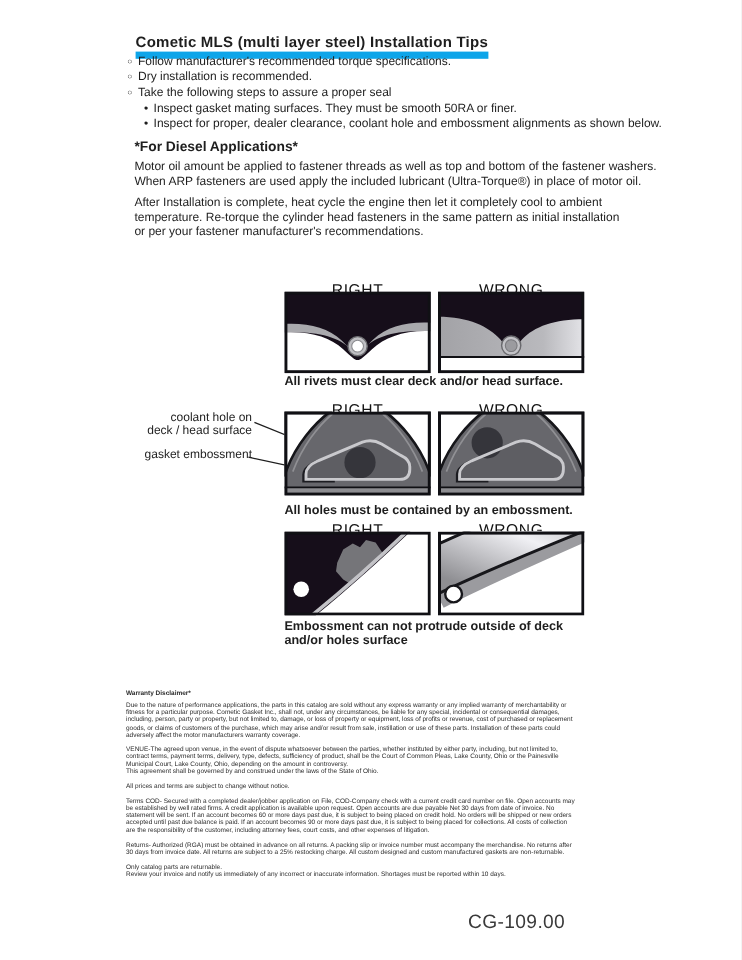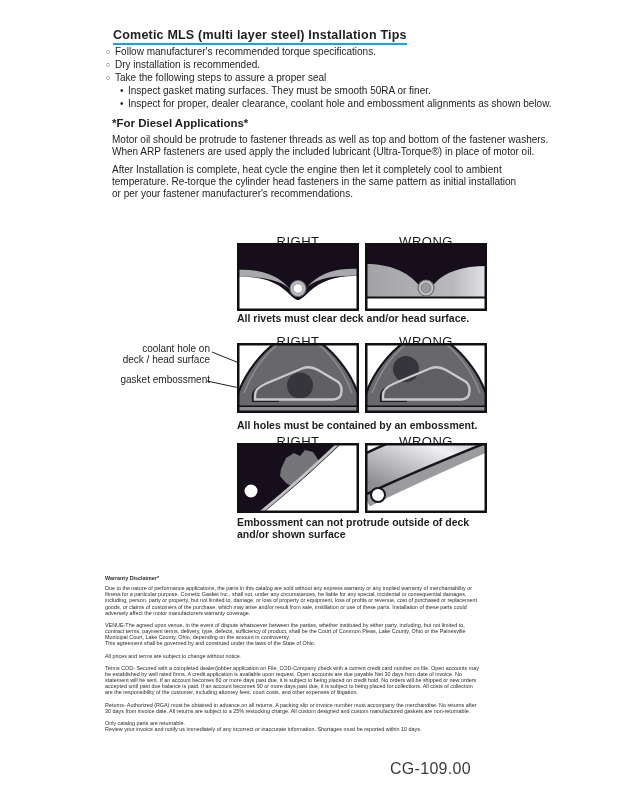--- a/index.html
+++ b/index.html
@@ -1,20 +1,20 @@
 <!DOCTYPE html>
 <html><head>
 <meta charset="utf-8">
 <style>
   html,body{margin:0;padding:0;background:#e8e8e8;}
   .page{position:relative;width:618px;height:800px;background:#ffffff;margin:0 auto;
         font-family:"Liberation Sans",sans-serif;color:#1e1e1e;overflow:hidden;}
   .abs{position:absolute;}
   .title{left:113px;top:28px;font-size:12.5px;font-weight:bold;letter-spacing:.2px;
-         border-bottom:2px solid #0ea5e9;padding-bottom:1px;text-align:center;}
+         border-bottom:6px solid #0ea5e9;padding-bottom:1px;text-align:center;}
   .tips{left:106px;top:45px;font-size:10px;line-height:13px;}
   .tip{white-space:nowrap;}
   .tip .m1{display:inline-block;width:9px;font-size:7px;vertical-align:1px;}
   .tip.sub{margin-left:14px;}
   .tip .m2{display:inline-block;width:8px;font-size:10px;}
   .h2{left:112px;top:117px;font-size:11.5px;font-weight:bold;}
   .body-par{left:112px;width:455px;font-size:10px;line-height:12px;white-space:pre-line;}
   .p1{top:134px;}
   .p2{top:164px;}
   .note{top:206px;}
@@ -37,21 +37,21 @@
 
   <div class="abs tips">
     <div class="tip"><span class="m1">○</span><span>Follow manufacturer's recommended torque specifications.</span></div>
     <div class="tip"><span class="m1">○</span><span>Dry installation is recommended.</span></div>
     <div class="tip"><span class="m1">○</span><span>Take the following steps to assure a proper seal</span></div>
     <div class="tip sub"><span class="m2">•</span><span>Inspect gasket mating surfaces.  They must be smooth 50RA or finer.</span></div>
     <div class="tip sub"><span class="m2">•</span><span>Inspect for proper, dealer clearance, coolant hole and embossment alignments as shown below.</span></div>
   </div>
 
   <div class="abs h2">*For Diesel Applications*</div>
-  <div class="abs body-par p1">Motor oil should be protrude to fastener threads as well as top and bottom of the fastener washers.
+  <div class="abs body-par p1">Motor oil amount be applied to fastener threads as well as top and bottom of the fastener washers.
 When ARP fasteners are used apply the included lubricant (Ultra-Torque®) in place of motor oil.</div>
   <div class="abs body-par p2">After Installation is complete, heat cycle the engine then let it completely cool to ambient
 temperature. Re-torque the cylinder head fasteners in the same pattern as initial installation
 or per your fastener manufacturer's recommendations.</div>
 
   <div class="abs rw" style="left:237px;top:234px;">RIGHT</div>
   <div class="abs rw" style="left:365px;top:234px;">WRONG</div>
 
   <div class="abs" style="left:237px;top:243px;">
     <svg class="dimg" width="122" height="68" viewBox="0 0 122 68">
@@ -156,21 +156,21 @@
       </defs>
       <rect width="122" height="70" fill="#ffffff"></rect>
       <path d="M-2,50 Q46,26 142,-16" fill="none" stroke="#9b9b9f" stroke-width="30"></path>
       <path d="M-6,34 Q40,12 140,-28" fill="none" stroke="#17171b" stroke-width="40"></path>
       <path d="M-6,34 Q40,12 140,-28" fill="none" stroke="url(#g3w)" stroke-width="35"></path>
       <circle cx="13" cy="52" r="7" fill="#ffffff" stroke="#17171b" stroke-width="2"></circle>
       <rect x="1.25" y="1.25" width="119.5" height="67.5" fill="none" stroke="#101014" stroke-width="2.5"></rect>
     </svg>
   </div>
   <div class="abs cap" style="top:516px;">Embossment can not protrude outside of deck
-and/or shown surface</div>
+and/or holes surface</div>
 
   <div class="abs legal">
     <h3>Warranty Disclaimer*</h3>
     <p>Due to the nature of performance applications, the parts in this catalog are sold without any express warranty or any implied warranty of merchantability or
 fitness for a particular purpose.  Cometic Gasket Inc., shall not, under any circumstances, be liable for any special, incidental or consequential damages,
 including, person, party or property, but not limited to, damage, or loss of property or equipment, loss of profits or revenue, cost of purchased or replacement
 goods, or claims of customers of the purchase, which may arise and/or result from sale, instillation or use of these parts.  Installation of these parts could
 adversely affect the motor manufacturers warranty coverage.</p>
     <p>VENUE-The agreed upon venue, in the event of dispute whatsoever between the parties, whether instituted by either party, including, but not limited to,
 contract terms, payment terms, delivery, type, defects, sufficiency of product, shall be the Court of Common Pleas, Lake County, Ohio or the Painesville

